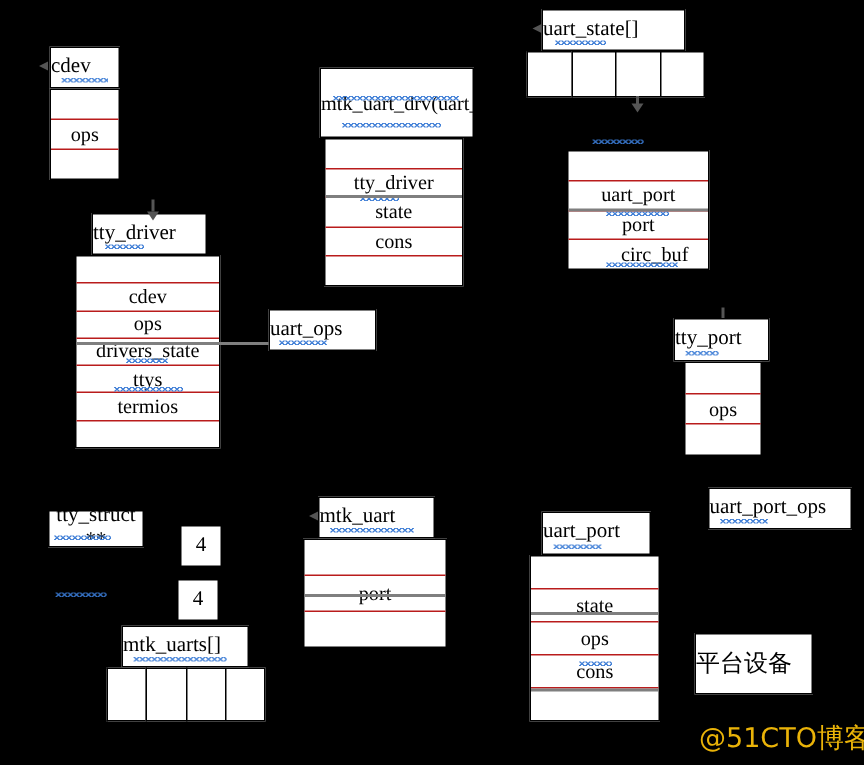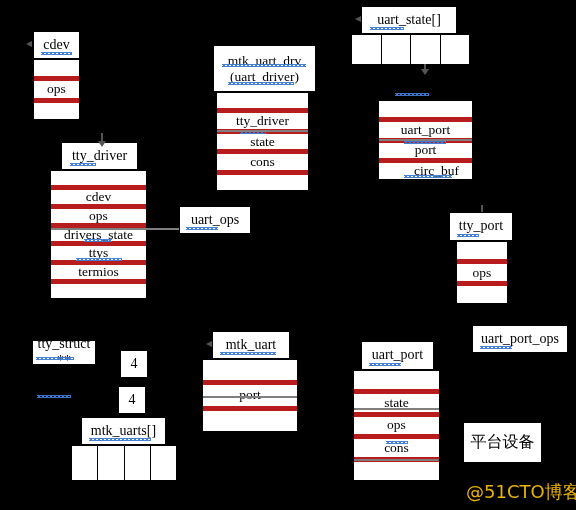--- a/index.html
+++ b/index.html
@@ -16,21 +16,20 @@
     font-family: "Liberation Serif", "DejaVu Serif", serif;
   }
   
   .hdr {
     position: absolute;
     background: #ffffff;
     border: 1px solid #000000;
     box-sizing: border-box;
     display: flex;
     align-items: center;
-    justify-content: center;
     color: #000000;
     font-size: 14px;
     line-height: 1.15;
     text-align: center;
     white-space: pre-line;
   }
   .hdr.two-line { font-size: 13.5px; }
   
   .body {
     position: absolute;
@@ -40,21 +39,21 @@
     display: flex;
     flex-direction: column;
   }
   .row {
     flex: 1 1 0;
     display: flex;
     align-items: center;
     justify-content: center;
     color: #000000;
     font-size: 13.5px;
-    border-bottom: 5px solid #b91c1c;
+    border-bottom: 1px solid #b91c1c;
     box-sizing: border-box;
     overflow: hidden;
   }
   .row:last-child { border-bottom: none; margin-left: 22px; }
   .row.blank { }
   
   .rule {
     position: absolute;
     background: #7f7f7f;
     height: 2px;
@@ -164,21 +163,21 @@
     <div class="row">cdev</div>
     <div class="row">ops</div>
     <div class="row">drivers_state</div>
     <div class="row">ttys</div>
     <div class="row">termios</div>
     <div class="row blank"></div>
   </div>
   <div class="sq" style="left:84px; top:239px; width:28px;"></div>
   <div class="sq" style="left:76px; top:258px; width:46px;"></div>
 
-  <div class="hdr two-line" style="left:213px; top:45px; width:103px; height:47px; flex-direction:column;">
+  <div class="hdr two-line" style="left:213px; top:45px; width:103px; height:47px; flex-direction:row;">
     <span>mtk_uart_drv</span>
     <span>(uart_driver)</span>
   </div>
   <div class="sq" style="left:222px; top:64px; width:84px;"></div>
   <div class="sq" style="left:228px; top:82px; width:66px;"></div>
   <div class="body" style="left:216px; top:92px; width:93px; height:99px;">
     <div class="row blank"></div>
     <div class="row">tty_driver</div>
     <div class="row">state</div>
     <div class="row">cons</div>

